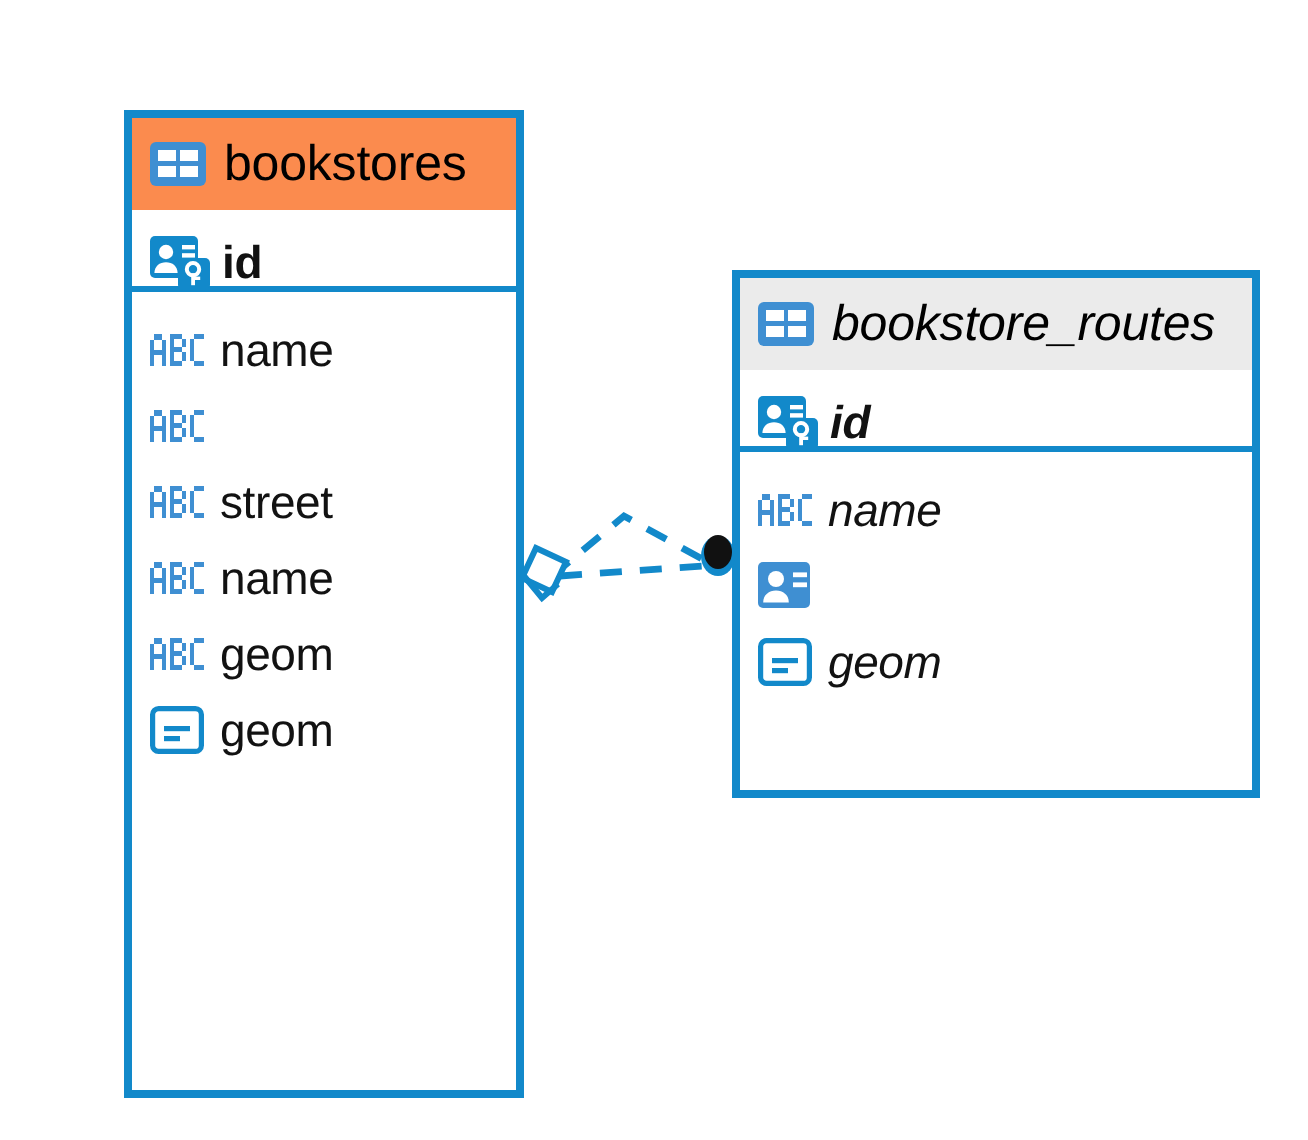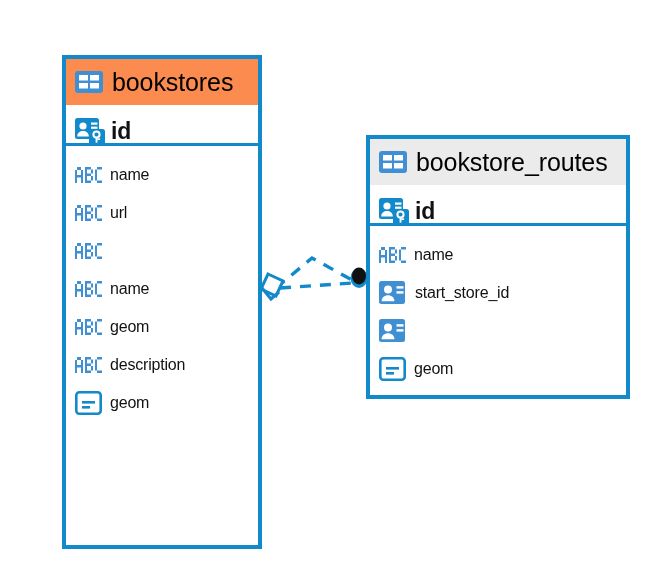--- a/index.html
+++ b/index.html
@@ -55,21 +55,21 @@
 
   .field-row {
     display: flex;
     align-items: center;
     box-sizing: border-box;
     padding: 15px 8px 1px 9px;
     height: 38px;
     border-radius: 15px;
   }
   .field-name {
-    font-size: 16px;
+    font-size: 23px;
     color: #121212;
     line-height: 1;
     margin-left: 8px;
     white-space: nowrap;
     letter-spacing: -0.2px;
   }
   .field-name.pk {
     font-weight: bold;
     font-size: 23px;
     margin-left: 6px;
@@ -148,62 +148,62 @@
             <rect x="16" y="9" width="2" height="4.5"></rect>
               <rect x="12" y="13.5" width="4" height="2.5"></rect>
             <rect x="22" y="0" width="5" height="2.5"></rect>
               <rect x="20" y="2.5" width="2" height="11"></rect>
             <rect x="22" y="13.5" width="5" height="2.5"></rect>
           </g>
         </svg>
         <span class="field-name">name</span>
       </div>
 
-      <div class="field-row">
-        <svg class="icn icn-abc" viewBox="0 0 27 16">
-          <g fill="#3f8fd2">
-            <rect x="0" y="3" width="2" height="13"></rect>
-              <rect x="2" y="0" width="4" height="3"></rect>
-            <rect x="6" y="3" width="2" height="13"></rect>
-              <rect x="2" y="8" width="4" height="2.5"></rect>
-            <rect x="10" y="0" width="2" height="16"></rect>
-              <rect x="12" y="0" width="4" height="2.5"></rect>
-            <rect x="16" y="2.5" width="2" height="4"></rect>
-              <rect x="12" y="6.5" width="4" height="2.5"></rect>
-            <rect x="16" y="9" width="2" height="4.5"></rect>
-              <rect x="12" y="13.5" width="4" height="2.5"></rect>
-            <rect x="22" y="0" width="5" height="2.5"></rect>
-              <rect x="20" y="2.5" width="2" height="11"></rect>
-            <rect x="22" y="13.5" width="5" height="2.5"></rect>
-          </g>
-        </svg>
-        <span class="field-name">url</span>
-      </div>
-
-
-      <div class="field-row">
-        <svg class="icn icn-abc" viewBox="0 0 27 16">
-          <g fill="#3f8fd2">
-            <rect x="0" y="3" width="2" height="13"></rect>
-              <rect x="2" y="0" width="4" height="3"></rect>
-            <rect x="6" y="3" width="2" height="13"></rect>
-              <rect x="2" y="8" width="4" height="2.5"></rect>
-            <rect x="10" y="0" width="2" height="16"></rect>
-              <rect x="12" y="0" width="4" height="2.5"></rect>
-            <rect x="16" y="2.5" width="2" height="4"></rect>
-              <rect x="12" y="6.5" width="4" height="2.5"></rect>
-            <rect x="16" y="9" width="2" height="4.5"></rect>
-              <rect x="12" y="13.5" width="4" height="2.5"></rect>
-            <rect x="22" y="0" width="5" height="2.5"></rect>
-              <rect x="20" y="2.5" width="2" height="11"></rect>
-            <rect x="22" y="13.5" width="5" height="2.5"></rect>
-          </g>
-        </svg>
-      </div>
-
+
+
+      <div class="field-row">
+        <svg class="icn icn-abc" viewBox="0 0 27 16">
+          <g fill="#3f8fd2">
+            <rect x="0" y="3" width="2" height="13"></rect>
+              <rect x="2" y="0" width="4" height="3"></rect>
+            <rect x="6" y="3" width="2" height="13"></rect>
+              <rect x="2" y="8" width="4" height="2.5"></rect>
+            <rect x="10" y="0" width="2" height="16"></rect>
+              <rect x="12" y="0" width="4" height="2.5"></rect>
+            <rect x="16" y="2.5" width="2" height="4"></rect>
+              <rect x="12" y="6.5" width="4" height="2.5"></rect>
+            <rect x="16" y="9" width="2" height="4.5"></rect>
+              <rect x="12" y="13.5" width="4" height="2.5"></rect>
+            <rect x="22" y="0" width="5" height="2.5"></rect>
+              <rect x="20" y="2.5" width="2" height="11"></rect>
+            <rect x="22" y="13.5" width="5" height="2.5"></rect>
+          </g>
+        </svg>
+      </div>
+
+      <div class="field-row">
+        <svg class="icn icn-abc" viewBox="0 0 27 16">
+          <g fill="#3f8fd2">
+            <rect x="0" y="3" width="2" height="13"></rect>
+              <rect x="2" y="0" width="4" height="3"></rect>
+            <rect x="6" y="3" width="2" height="13"></rect>
+              <rect x="2" y="8" width="4" height="2.5"></rect>
+            <rect x="10" y="0" width="2" height="16"></rect>
+              <rect x="12" y="0" width="4" height="2.5"></rect>
+            <rect x="16" y="2.5" width="2" height="4"></rect>
+              <rect x="12" y="6.5" width="4" height="2.5"></rect>
+            <rect x="16" y="9" width="2" height="4.5"></rect>
+              <rect x="12" y="13.5" width="4" height="2.5"></rect>
+            <rect x="22" y="0" width="5" height="2.5"></rect>
+              <rect x="20" y="2.5" width="2" height="11"></rect>
+            <rect x="22" y="13.5" width="5" height="2.5"></rect>
+          </g>
+        </svg>
+        <span class="field-name">street</span>
+      </div>
 
       <div class="field-row">
         <svg class="icn icn-abc" viewBox="0 0 27 16">
           <g fill="#3f8fd2">
             <rect x="0" y="3" width="2" height="13"></rect>
               <rect x="2" y="0" width="4" height="3"></rect>
             <rect x="6" y="3" width="2" height="13"></rect>
               <rect x="2" y="8" width="4" height="2.5"></rect>
             <rect x="10" y="0" width="2" height="16"></rect>
               <rect x="12" y="0" width="4" height="2.5"></rect>
@@ -234,54 +234,34 @@
               <rect x="12" y="13.5" width="4" height="2.5"></rect>
             <rect x="22" y="0" width="5" height="2.5"></rect>
               <rect x="20" y="2.5" width="2" height="11"></rect>
             <rect x="22" y="13.5" width="5" height="2.5"></rect>
           </g>
         </svg>
         <span class="field-name">geom</span>
       </div>
 
 
-      <div class="field-row">
-        <svg class="icn icn-abc" viewBox="0 0 27 16">
-          <g fill="#3f8fd2">
-            <rect x="0" y="3" width="2" height="13"></rect>
-              <rect x="2" y="0" width="4" height="3"></rect>
-            <rect x="6" y="3" width="2" height="13"></rect>
-              <rect x="2" y="8" width="4" height="2.5"></rect>
-            <rect x="10" y="0" width="2" height="16"></rect>
-              <rect x="12" y="0" width="4" height="2.5"></rect>
-            <rect x="16" y="2.5" width="2" height="4"></rect>
-              <rect x="12" y="6.5" width="4" height="2.5"></rect>
-            <rect x="16" y="9" width="2" height="4.5"></rect>
-              <rect x="12" y="13.5" width="4" height="2.5"></rect>
-            <rect x="22" y="0" width="5" height="2.5"></rect>
-              <rect x="20" y="2.5" width="2" height="11"></rect>
-            <rect x="22" y="13.5" width="5" height="2.5"></rect>
-          </g>
-        </svg>
-        <span class="field-name">description</span>
-      </div>
 
       <div class="field-row">
         <svg class="icn icn-geom" viewBox="0 0 27 24">
           <rect x="1.3" y="1.3" width="24.4" height="21.4" rx="3" fill="none" stroke="#1289ca" stroke-width="2.6"></rect>
           <rect x="7" y="10" width="13" height="2.6" fill="#1289ca"></rect>
           <rect x="7" y="15" width="8" height="2.6" fill="#1289ca"></rect>
         </svg>
         <span class="field-name">geom</span>
       </div>
 
     </div>
   </div>
 
-  <div class="entity" id="entity-bookstore-routes" style="left:366px; top:135px; width:264px; height:264px;">
+  <div class="entity" id="entity-bookstore-routes" style="left:366px; top:135px; width:264px; height:264px;font-style:italic;">
 
     <div class="ent-header grey">
       <svg class="icn icn-table" viewBox="0 0 28 22">
         <rect x="0" y="0" width="28" height="22" rx="3" fill="#3f8fd2"></rect>
         <rect x="4" y="4" width="9" height="5.5" fill="#ffffff"></rect>
         <rect x="15" y="4" width="9" height="5.5" fill="#ffffff"></rect>
         <rect x="4" y="12" width="9" height="5.5" fill="#ffffff"></rect>
         <rect x="15" y="12" width="9" height="5.5" fill="#ffffff"></rect>
       </svg>
       <span class="ent-title">bookstore_routes</span>
@@ -321,39 +301,29 @@
             <rect x="16" y="9" width="2" height="4.5"></rect>
               <rect x="12" y="13.5" width="4" height="2.5"></rect>
             <rect x="22" y="0" width="5" height="2.5"></rect>
               <rect x="20" y="2.5" width="2" height="11"></rect>
             <rect x="22" y="13.5" width="5" height="2.5"></rect>
           </g>
         </svg>
         <span class="field-name">name</span>
       </div>
 
+
       <div class="field-row">
         <svg class="icn icn-fk" viewBox="0 0 28 26">
           <rect x="0" y="1" width="26" height="23" rx="2.5" fill="#3f8fd2"></rect>
           <circle cx="9" cy="9.5" r="4" fill="#ffffff"></circle>
           <path d="M2.6 21.2c0-3.7 2.9-5.9 6.4-5.9s6.4 2.2 6.4 5.9z" fill="#ffffff"></path>
           <rect x="17.5" y="6.2" width="7" height="2.4" fill="#ffffff"></rect>
           <rect x="17.5" y="11.2" width="7" height="2.4" fill="#ffffff"></rect>
         </svg>
-        <span class="field-name">start_store_id</span>
-      </div>
-
-      <div class="field-row">
-        <svg class="icn icn-fk" viewBox="0 0 28 26">
-          <rect x="0" y="1" width="26" height="23" rx="2.5" fill="#3f8fd2"></rect>
-          <circle cx="9" cy="9.5" r="4" fill="#ffffff"></circle>
-          <path d="M2.6 21.2c0-3.7 2.9-5.9 6.4-5.9s6.4 2.2 6.4 5.9z" fill="#ffffff"></path>
-          <rect x="17.5" y="6.2" width="7" height="2.4" fill="#ffffff"></rect>
-          <rect x="17.5" y="11.2" width="7" height="2.4" fill="#ffffff"></rect>
-        </svg>
       </div>
 
       <div class="field-row">
         <svg class="icn icn-geom" viewBox="0 0 27 24">
           <rect x="1.3" y="1.3" width="24.4" height="21.4" rx="3" fill="none" stroke="#1289ca" stroke-width="2.6"></rect>
           <rect x="7" y="10" width="13" height="2.6" fill="#1289ca"></rect>
           <rect x="7" y="15" width="8" height="2.6" fill="#1289ca"></rect>
         </svg>
         <span class="field-name">geom</span>
       </div>

